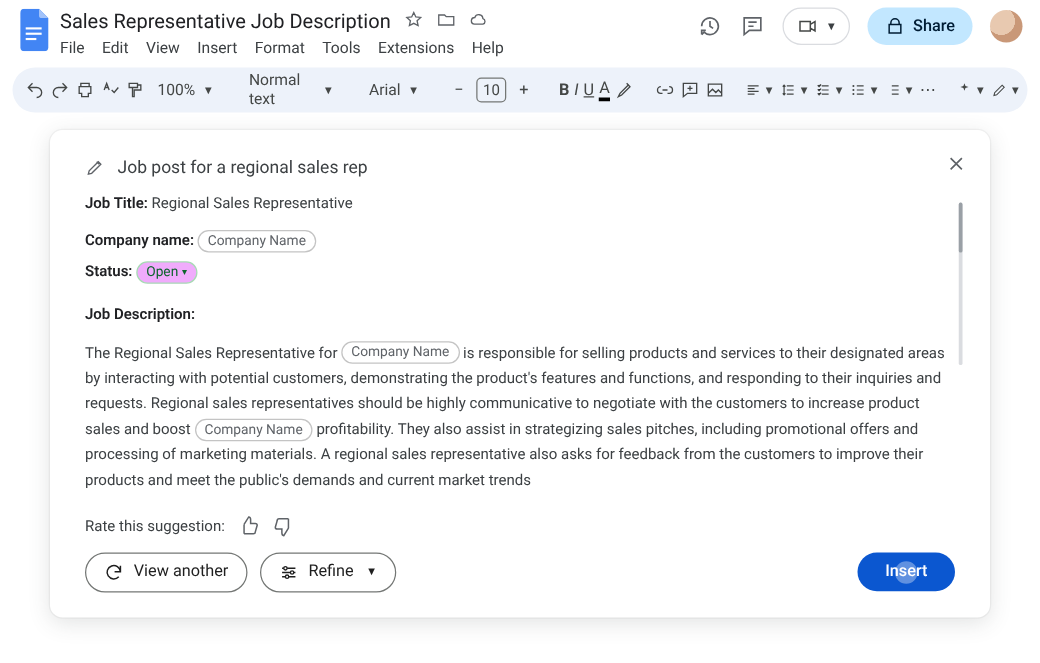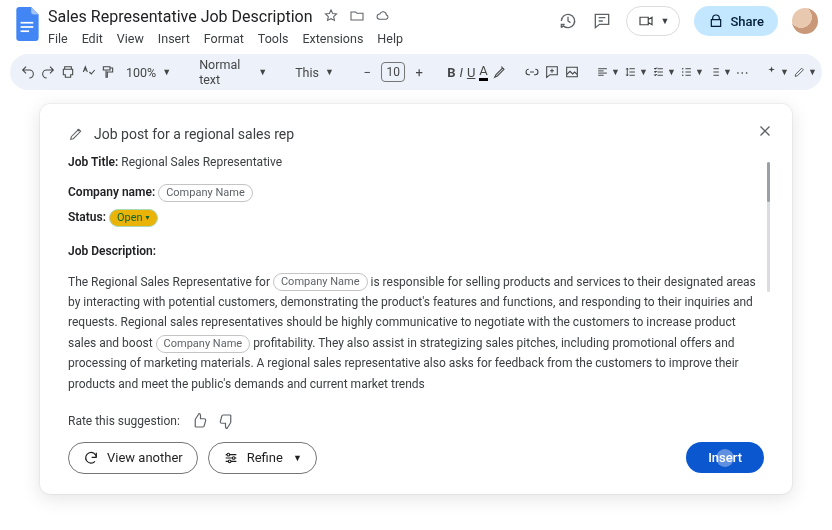--- a/index.html
+++ b/index.html
@@ -28,21 +28,21 @@
   .canvas { padding: 14px 40px 0 40px; }
   .ai-card { background: #fff; border-radius: 10px; box-shadow: 0 4px 18px rgba(60,64,67,.15), 0 0 0 1px rgba(60,64,67,.05); padding: 22px 28px 20px 28px; position: relative; }
   .ai-header { display: flex; align-items: flex-end; gap: 10px; margin-bottom: 10px; }
   .ai-pen { width: 16px; height: 16px; color: #5f6368; }
   .ai-title { font-size: 14px; color: #3c4043; }
   .close-x { position: absolute; top: 18px; right: 18px; width: 18px; height: 18px; color: #5f6368; cursor: pointer; }
   .doc-body { font-size: 12px; line-height: 1.7; color: #3c4043; max-height: 260px; overflow: hidden; position: relative; padding-right: 8px; }
   .doc-body b { font-weight: 600; color: #202124; }
   .para { margin-bottom: 10px; }
   .chip { display: inline-flex; align-items: center; border: 1px solid #c4c4c4; border-radius: 10px; padding: 0 7px; font-size: 11px; color: #5f6368; line-height: 16px; vertical-align: middle; }
-  .chip.green { background: #eab308; border-color: #a8dab5; color: #0d652d; text-align: right; }
+  .chip.green { background: #f0abfc; border-color: #a8dab5; color: #0d652d; text-align: right; }
   .chip .dot { width: 6px; height: 6px; border-radius: 50%; background: #5f6368; margin-right: 4px; }
   .feedback-row { display: flex; align-items: center; gap: 10px; margin-top: 8px; font-size: 12px; color: #3c4043; }
   .thumb { width: 18px; height: 18px; color: #5f6368; }
   .disclaimer { font-size: 11.5px; color: #5f6368; margin-top: 4px; }
   .disclaimer a { color: #5f6368; text-decoration: underline; }
   .action-row { display: flex; align-items: center; margin-top: 12px; gap: 10px; }
   .pill-btn { display: inline-flex; align-items: center; gap: 8px; border: 1px solid #747775; border-radius: 18px; padding: 7px 14px; font-size: 13px; color: #1f1f1f; background: #fff; }
   .insert-btn { margin-left: auto; background: #0b57d0; color: #fff; border-radius: 18px; padding: 8px 22px; font-size: 13px; font-weight: 500; position: relative; }
   .insert-btn::after { content: ""; position: absolute; width: 18px; height: 18px; border-radius: 50%; background: rgba(255,255,255,.35); left: 50%; top: 50%; transform: translate(-50%,-50%); }
   .scroll-indicator { position: absolute; right: 22px; top: 58px; width: 3px; height: 130px; background: #dadce0; border-radius: 2px; }
@@ -150,21 +150,21 @@
       <span>100%</span>
       <span class="caret">▼</span>
     </div>
   <span class="tb-sep"></span>
   <div class="tb-combo" style="min-width:80px;">
       <span>Normal text</span>
       <span class="caret">▼</span>
     </div>
   <span class="tb-sep"></span>
   <div class="tb-combo" style="min-width:50px;">
-      <span>This</span>
+      <span>Arial</span>
       <span class="caret">▼</span>
     </div>
   <span class="tb-sep"></span>
   <div class="tb-fontsize">
     <span class="tb-btn">−</span>
     <span class="box">10</span>
     <span class="tb-btn">+</span>
   </div>
   <span class="tb-sep"></span>
   <span class="tb-btn">

